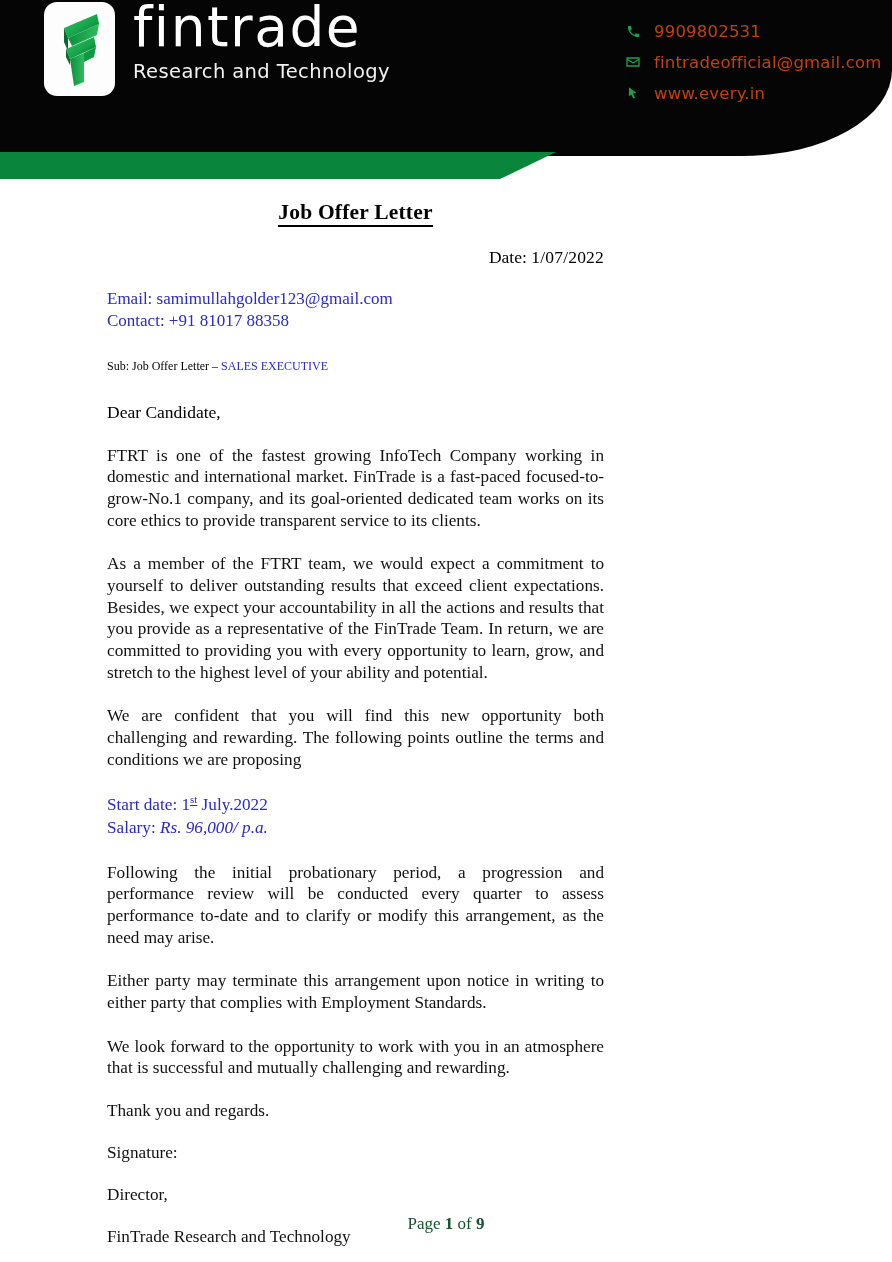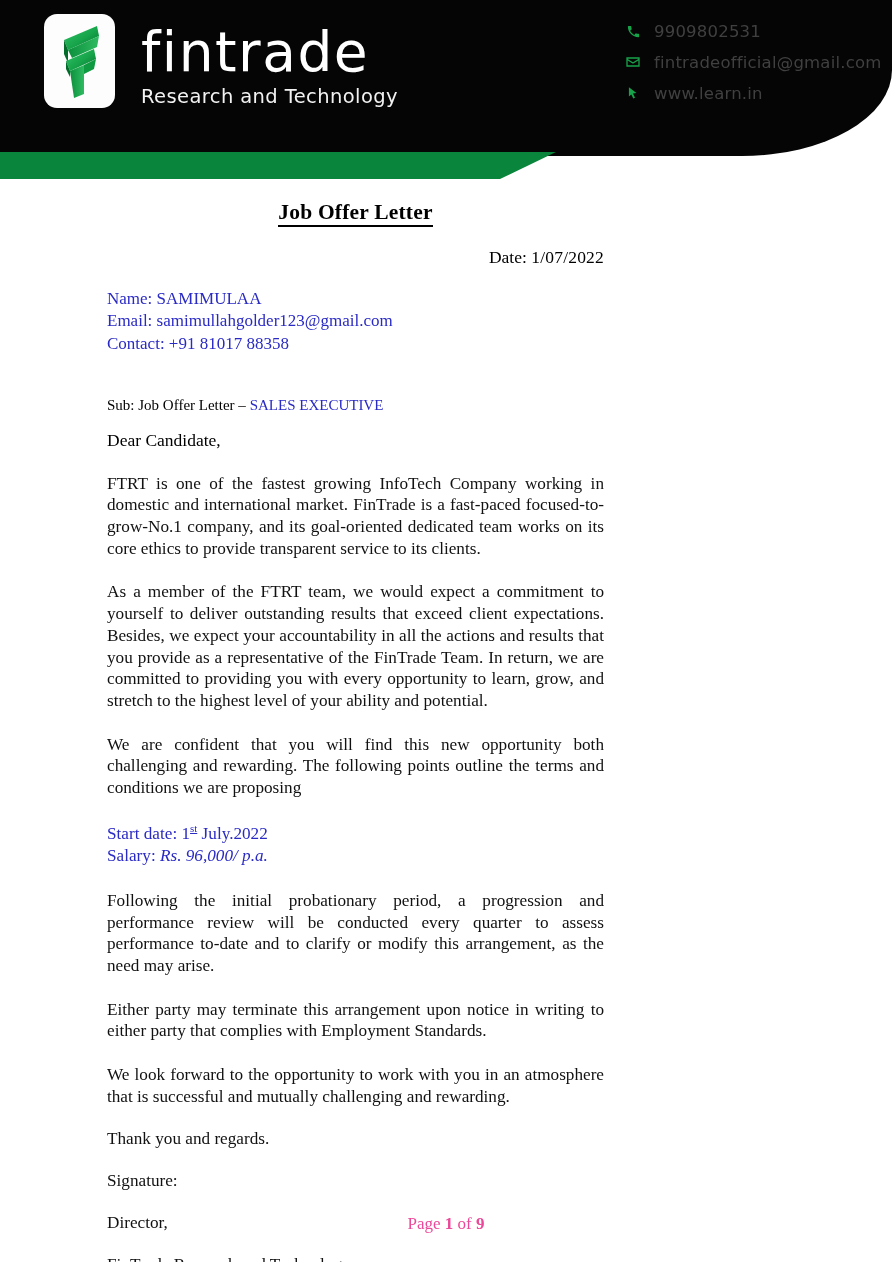--- a/index.html
+++ b/index.html
@@ -39,25 +39,24 @@
     left: 0;
     width: 556px;
     height: 27px;
     background: #0a853c;
     clip-path: polygon(0 0, 556px 0, 500px 27px, 0 27px);
   }
 
   
   .logo-block {
     position: absolute;
-    top: 14px;
+    top: 2px;
     left: 44px;
     display: flex;
-    align-items: flex-end;
-    gap: 8px;
+    align-items: flex-start;
   }
   .logo-tile {
     width: 71px;
     height: 94px;
     background: #fdfdfd;
     border-radius: 13px;
     position: relative;
     flex: none;
     overflow: hidden;
   }
@@ -103,21 +102,21 @@
     width: 22px;
     flex: none;
     display: flex;
     align-items: center;
     justify-content: center;
     color: #17a24a;
   }
   .contact-txt {
     font-family: "DejaVu Sans", sans-serif;
     font-size: 16.5px;
-    color: #404040;
+    color: #c2410c;
     letter-spacing: 0.2px;
     margin-left: 10px;
     white-space: nowrap;
   }
 
   
   .doc {
     position: absolute;
     top: 178px;
     left: 0;
@@ -148,28 +147,28 @@
 
   .cand-block {
     margin-top: 20px;
     color: #2a2ac4;
     font-size: 17px;
     line-height: 1.31;
   }
   .cand-line { white-space: nowrap; }
 
   .sub-line {
-    margin-top: 42px;
-    font-size: 15px;
+    margin-top: 26px;
+    font-size: 12px;
     color: #000000;
   }
   .sub-role { color: #2a2ac4; }
 
   .salut {
-    margin-top: 16px;
+    margin-top: 28px;
     font-size: 17.5px;
   }
 
   p.body-para {
     margin: 22px 0 0 0;
     font-size: 17.2px;
     line-height: 1.26;
     text-align: justify;
     text-justify: inter-word;
     color: #111111;
@@ -198,21 +197,21 @@
   .sign-line:first-child { margin-top: 13px; }
 
   
   .page-footer {
     position: absolute;
     left: 0;
     top: 1214px;
     width: 892px;
     text-align: center;
     font-size: 17px;
-    color: #ec4899;
+    color: #14532d;
   }
   .page-footer b { font-weight: bold; }
 </style>
 </head>
 <body>
 
 <div class="page-header">
   <div class="header-black"></div>
   <div class="header-green"></div>
 
@@ -261,42 +260,38 @@
         </svg>
       </span>
       <span class="contact-txt">fintradeofficial@gmail.com</span>
     </div>
     <div class="contact-row">
       <span class="contact-ico">
         <svg width="14" height="16" viewBox="0 0 24 24" fill="currentColor">
           <path d="M5 2l13 10-6 1 3.5 7-3 1.4L9 14.4 5 18V2z"></path>
         </svg>
       </span>
-      <span class="contact-txt">www.learn.in</span>
+      <span class="contact-txt">www.every.in</span>
     </div>
   </div>
 </div>
 
 <div class="doc">
   <div class="doc-inner">
 
     <h1 class="letter-title">
       <span>Job Offer Letter</span>
     </h1>
 
     <div class="date-line">
       <span class="date-label">Date:</span>
       <span class="date-value">1/07/2022</span>
     </div>
 
     <div class="cand-block">
-      <div class="cand-line">
-        <span>Name:</span>
-        <span>SAMIMULAA</span>
-      </div>
       <div class="cand-line">
         <span>Email:</span>
         <span>samimullahgolder123@gmail.com</span>
       </div>
       <div class="cand-line">
         <span>Contact:</span>
         <span>+91 81017 88358</span>
       </div>
     </div>
 

